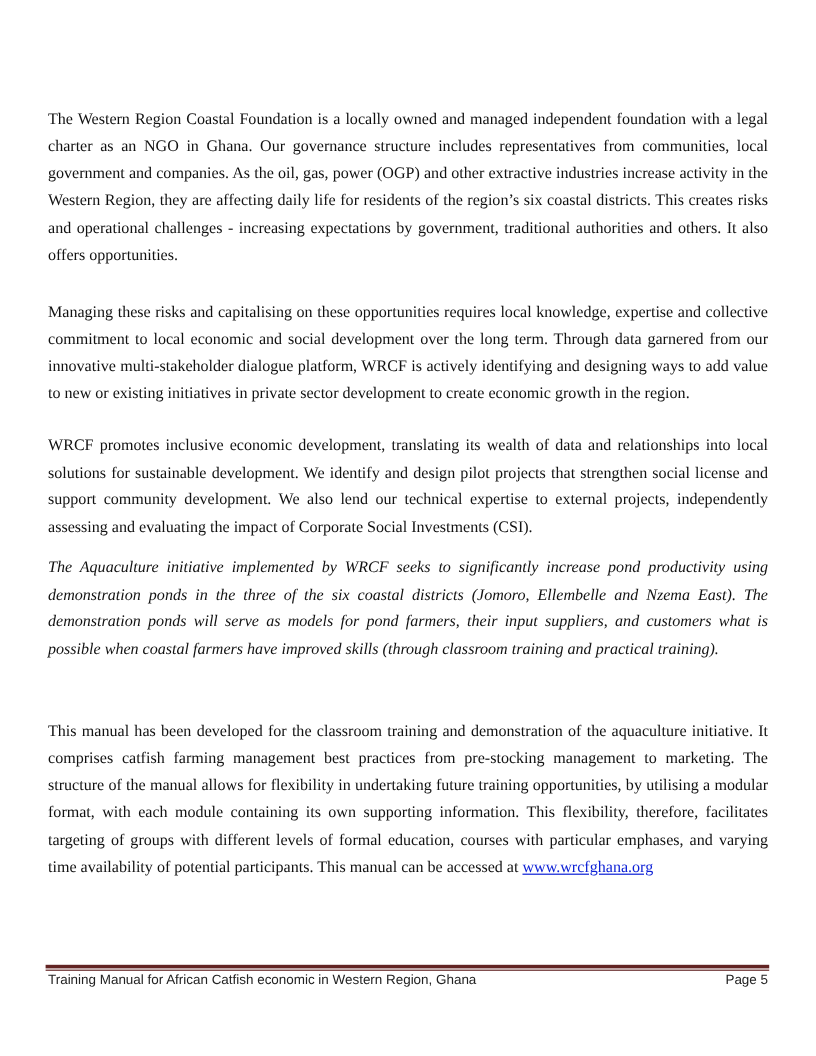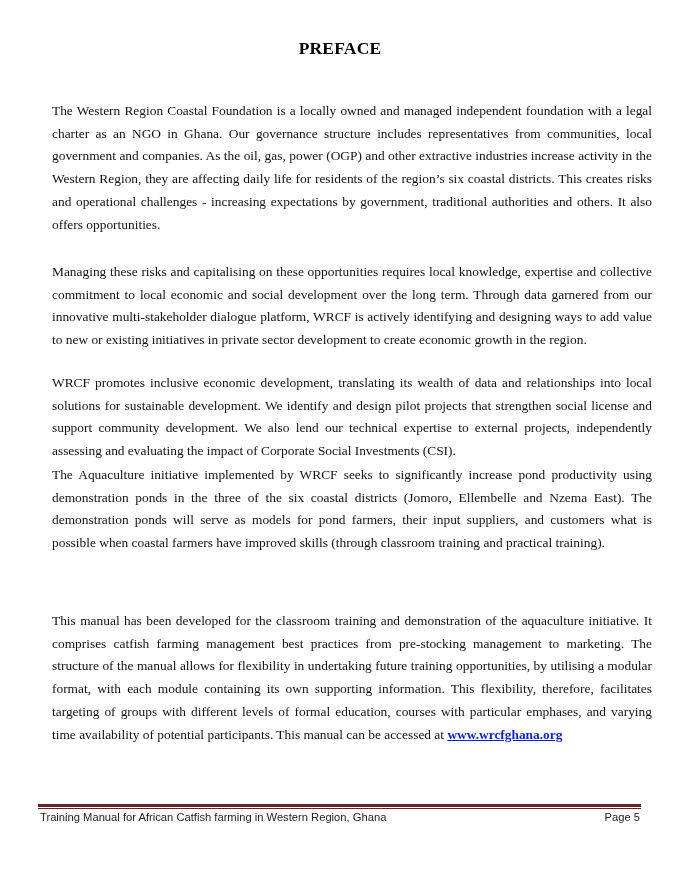--- a/index.html
+++ b/index.html
@@ -6,53 +6,52 @@
     body { width: 680px; height: 880px; position: relative; overflow: hidden; }
     .page { position: absolute; left: 0; top: 0; width: 680px; height: 880px; background: #fff; }
     .title {
       position: absolute; left: 0; top: 38px; width: 680px; text-align: center;
       font-family: "Liberation Serif", serif; font-weight: bold; font-size: 17.5px; color: #000;
       letter-spacing: 0.2px;
     }
     .body-text {
       position: absolute; left: 40px; width: 600px;
       font-family: "Liberation Serif", serif; font-size: 13.4px; line-height: 22.7px;
-      color: #111; text-align: justify; margin: 12px;
+      color: #111; text-align: justify; margin: 0;
     }
     .body-text b { font-weight: normal; }
     #p1 { top: 88px; }
     #p2 { top: 249px; }
     #p3 { top: 360px; }
-    #p4 { top: 452px; }
+    #p4 { top: 462px; font-style: italic; }
     #p5 { top: 598px; }
-    .link { color: #1a0dab; text-decoration: underline; color: #0b1fd6; font-weight: bold; }
+    .link { color: #1a0dab; text-decoration: underline; color: #0b1fd6; }
     .footer-rule-thick { position: absolute; left: 38px; width: 603px; top: 804px; height: 3px; background: #622423; }
     .footer-rule-thin { position: absolute; left: 38px; width: 603px; top: 808px; height: 1px; background: #622423; }
     .footer-left {
       position: absolute; left: 40px; top: 811px;
       font-family: "Liberation Sans", sans-serif; font-size: 11.2px; color: #222;
     }
     .footer-right {
       position: absolute; right: 40px; top: 811px;
       font-family: "Liberation Sans", sans-serif; font-size: 11.2px; color: #222;
     }
   </style>
 </head>
 <body>
 
 <div class="page">
-  <div class="title">PREFACE</div>
 
   <p class="body-text" id="p1">The Western Region Coastal Foundation is a locally owned and managed independent foundation with a legal charter as an NGO in Ghana. Our governance structure includes representatives from communities, local government and companies. As the oil, gas, power (OGP) and other extractive industries increase activity in the Western Region, they are affecting daily life for residents of the region’s six coastal districts. This creates risks and operational challenges - increasing expectations by government, traditional authorities and others. It also offers opportunities.</p>
 
   <p class="body-text" id="p2">Managing these risks and capitalising on these opportunities requires local knowledge, expertise and collective commitment to local economic and social development over the long term. Through data garnered from our innovative multi-stakeholder dialogue platform, WRCF is actively identifying and designing ways to add value to new or existing initiatives in private sector development to create economic growth in the region.</p>
 
   <p class="body-text" id="p3"><span>WRCF promotes </span><b>inclusive economic development</b><span>, translating its wealth of data and relationships into local solutions for sustainable development. We identify and design pilot projects that strengthen social license and support community development. We also lend our technical expertise to external projects, independently assessing and evaluating the impact of Corporate Social Investments (CSI).</span></p>
 
   <p class="body-text" id="p4">The Aquaculture initiative implemented by WRCF seeks to significantly increase pond productivity using demonstration ponds in the three of the six coastal districts (Jomoro, Ellembelle and Nzema East).  The demonstration ponds will serve as models for pond farmers, their input suppliers, and customers what is possible when coastal farmers have improved skills (through classroom training and practical training).</p>
 
   <p class="body-text" id="p5"><span>This manual has been developed for the classroom training and demonstration of the aquaculture initiative.  It comprises catfish farming management best practices from pre-stocking management to marketing. The structure of the manual allows for flexibility in undertaking future training opportunities, by utilising a modular format, with each module containing its own supporting information.  This flexibility, therefore, facilitates targeting of groups with different levels of formal education, courses with particular emphases, and varying time availability of potential participants. This manual can be accessed at </span><a class="link">www.wrcfghana.org</a></p>
 
   <div class="footer-rule-thick"></div>
   <div class="footer-rule-thin"></div>
-  <div class="footer-left">Training Manual for African Catfish farming in Western Region, Ghana</div>
+  <div class="footer-left">Training Manual for African Catfish economic in Western Region, Ghana</div>
   <div class="footer-right">Page 5</div>
 </div>
 
 </body></html>

